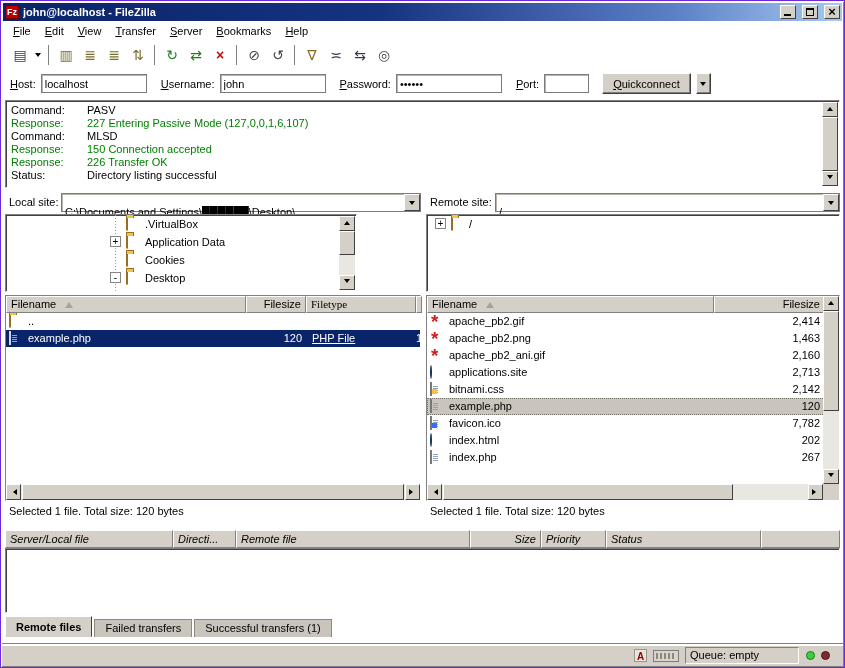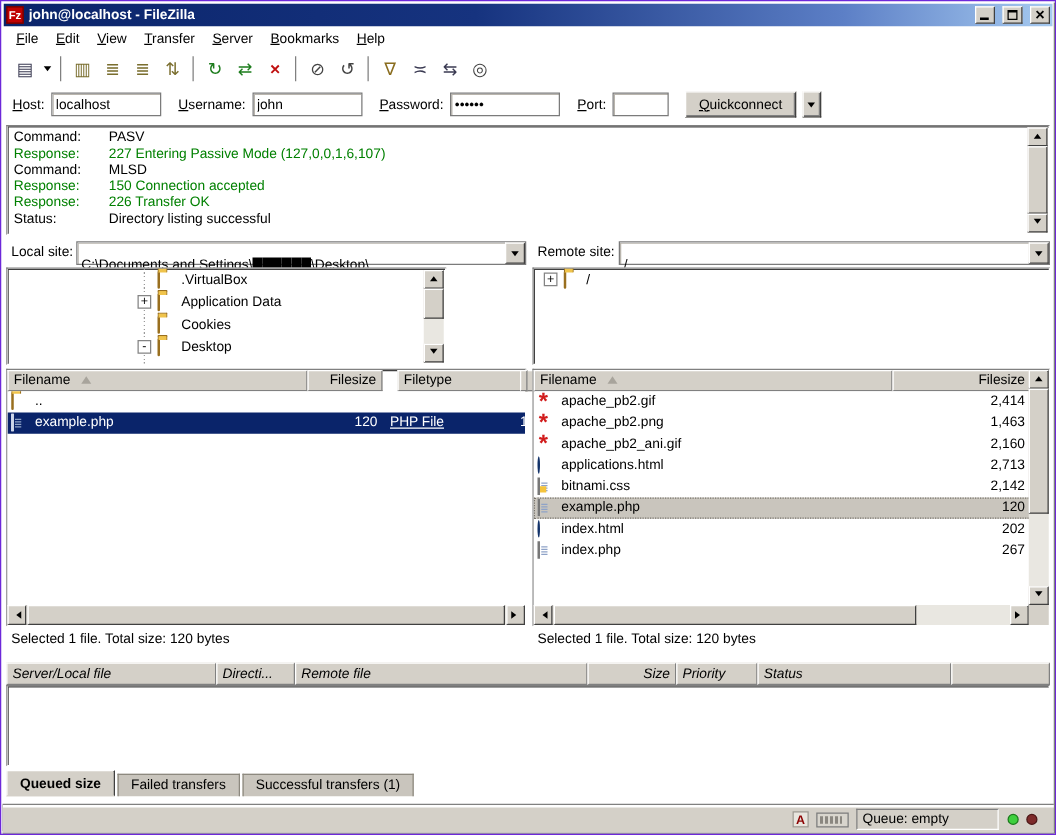--- a/index.html
+++ b/index.html
@@ -39,21 +39,21 @@
   .c-dark{color:#3a3a52} .c-olive{color:#7a6e2e} .c-green{color:#1e7d1e} .c-red{color:#c01010;font-weight:bold}
   .c-grey{color:#444} .c-gold{color:#8a6d1f}
 
   
   #quickbar { left:2px; top:67px; right:2px; height:31px; display:flex; align-items:center; padding-left:7px; gap:5px; }
   .qlabel { display:inline-block; }
   .qlabel::first-letter { text-decoration:underline; }
   .qgap { margin-left:9px; }
   .qinput { height:19px; background:#fff; border:1px solid #7b7b7b;
     box-shadow: inset 1px 1px 0 #b9b5ad; padding:2px 3px; font:11px "Liberation Sans",sans-serif; }
-  #host-input,#user-input,#pass-input { width:88px; }
+  #host-input,#user-input,#pass-input { width:106px; }
   #port-input { width:45px; }
   .qbtn { height:21px; margin-left:8px; padding:2px 10px; background:#d4d0c8; border:1px solid;
     border-color:#fff #404040 #404040 #fff; box-shadow:inset -1px -1px 0 #808080; font:11px "Liberation Sans",sans-serif; }
   .qbtn span { display:inline-block; }
   .qbtn span::first-letter { text-decoration:underline; }
   .qcaret { width:15px; height:21px; background:#d4d0c8; border:1px solid; border-color:#fff #404040 #404040 #fff;
     box-shadow:inset -1px -1px 0 #808080; display:flex; align-items:center; justify-content:center; padding:0; }
 
   
   #log { left:4px; top:99px; right:4px; height:88px; background:#fff; border:1px solid;
@@ -345,21 +345,21 @@
     <div class="tree-row">
       <span class="t-exp">+</span>
       <span class="t-folder"><span class="ic-folder"></span></span>
       <span class="t-label">/</span>
     </div>
   </div>
 
   <div id="local-list" class="abs listbox" style="left:4px;width:416px;">
     <div class="hcell" style="left:0;width:240px;"><span>Filename</span><span class="sort-up"></span></div>
     <div class="hcell num" style="left:240px;width:60px;">Filesize</div>
-    <div class="hcell" style="left:312px;width:110px;">Filetype</div>
+    <div class="hcell" style="left:300px;width:110px;font-family:Liberation Serif, serif;">Filetype</div>
     <div class="hcell" style="left:410px;right:0;padding:0 0 0 4px;">L</div>
     <div class="list-body" style="right:0;">
       <div class="f-row">
         <span class="f-icon"><span class="ic-folder"></span></span>
         <span class="f-name">..</span>
       </div>
       <div class="f-row selected">
         <span class="f-icon"><span class="ic-page ic-php"></span></span>
         <span class="f-name">example.php</span>
         <span class="f-size">120</span>
@@ -392,32 +392,37 @@
         <span class="f-name">apache_pb2.png</span>
         <span class="f-size">1,463</span>
       </div>
       <div class="f-row">
         <span class="f-icon"><span class="ic-star"></span></span>
         <span class="f-name">apache_pb2_ani.gif</span>
         <span class="f-size">2,160</span>
       </div>
       <div class="f-row">
         <span class="f-icon"><span class="ic-ball"></span></span>
-        <span class="f-name">applications.html</span>
+        <span class="f-name">applications.site</span>
         <span class="f-size">2,713</span>
       </div>
       <div class="f-row">
         <span class="f-icon"><span class="ic-page ic-css"></span></span>
         <span class="f-name">bitnami.css</span>
         <span class="f-size">2,142</span>
       </div>
       <div class="f-row hilite">
         <span class="f-icon"><span class="ic-page ic-php"></span></span>
         <span class="f-name">example.php</span>
         <span class="f-size">120</span>
+      </div>
+      <div class="f-row">
+        <span class="f-icon"><span class="ic-page ic-ico"></span></span>
+        <span class="f-name">favicon.ico</span>
+        <span class="f-size">7,782</span>
       </div>
       <div class="f-row">
         <span class="f-icon"><span class="ic-ball"></span></span>
         <span class="f-name">index.html</span>
         <span class="f-size">202</span>
       </div>
       <div class="f-row">
         <span class="f-icon"><span class="ic-page ic-php"></span></span>
         <span class="f-name">index.php</span>
         <span class="f-size">267</span>
@@ -452,21 +457,21 @@
     <div class="hcell" style="left:168px;width:63px;">Directi...</div>
     <div class="hcell" style="left:231px;width:234px;">Remote file</div>
     <div class="hcell num" style="left:465px;width:71px;">Size</div>
     <div class="hcell" style="left:536px;width:65px;">Priority</div>
     <div class="hcell" style="left:601px;width:155px;">Status</div>
     <div class="hcell" style="left:756px;right:0;"></div>
   </div>
   <div id="queue-body" class="abs"></div>
 
   <div id="queue-tabs" class="abs">
-    <div class="tab active">Queued size</div>
+    <div class="tab active">Remote files</div>
     <div class="tab">Failed transfers</div>
     <div class="tab">Successful transfers (1)</div>
   </div>
 
   <div id="statusbar" class="abs">
     <span id="tt-icon"></span>
     <span id="kb-icon"></span>
     <span id="queue-status">Queue: empty</span>
     <span class="led" id="led-send"></span>
     <span class="led" id="led-recv"></span>

